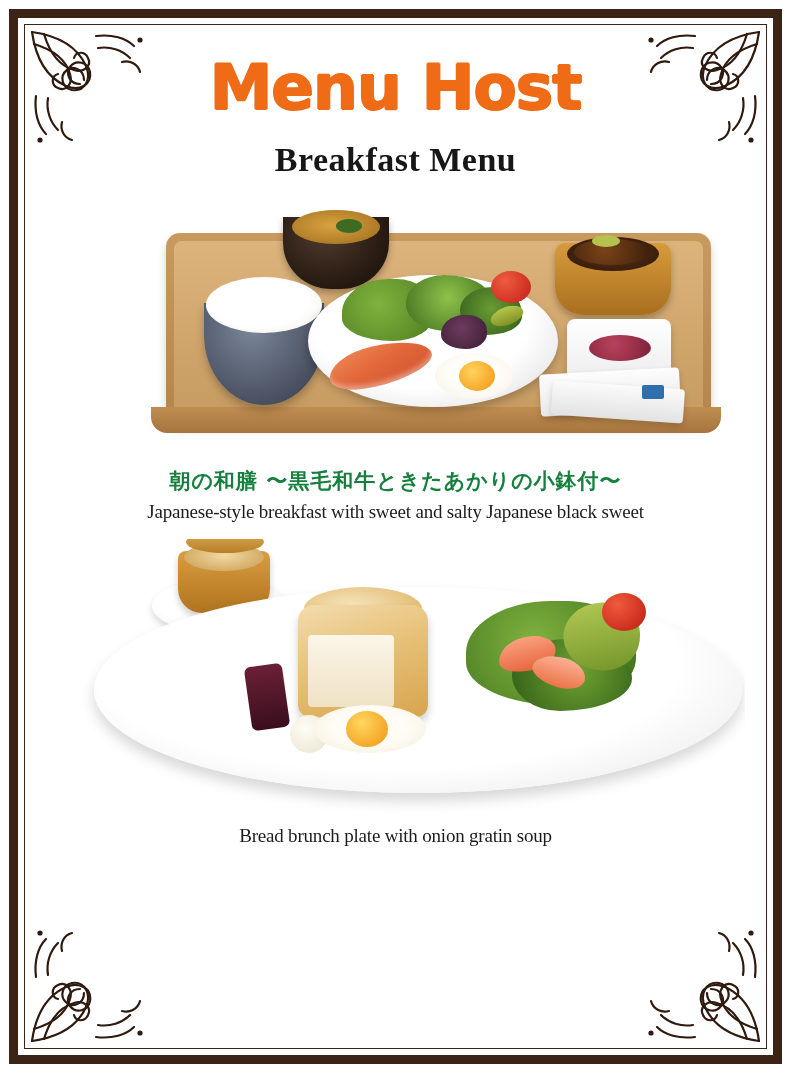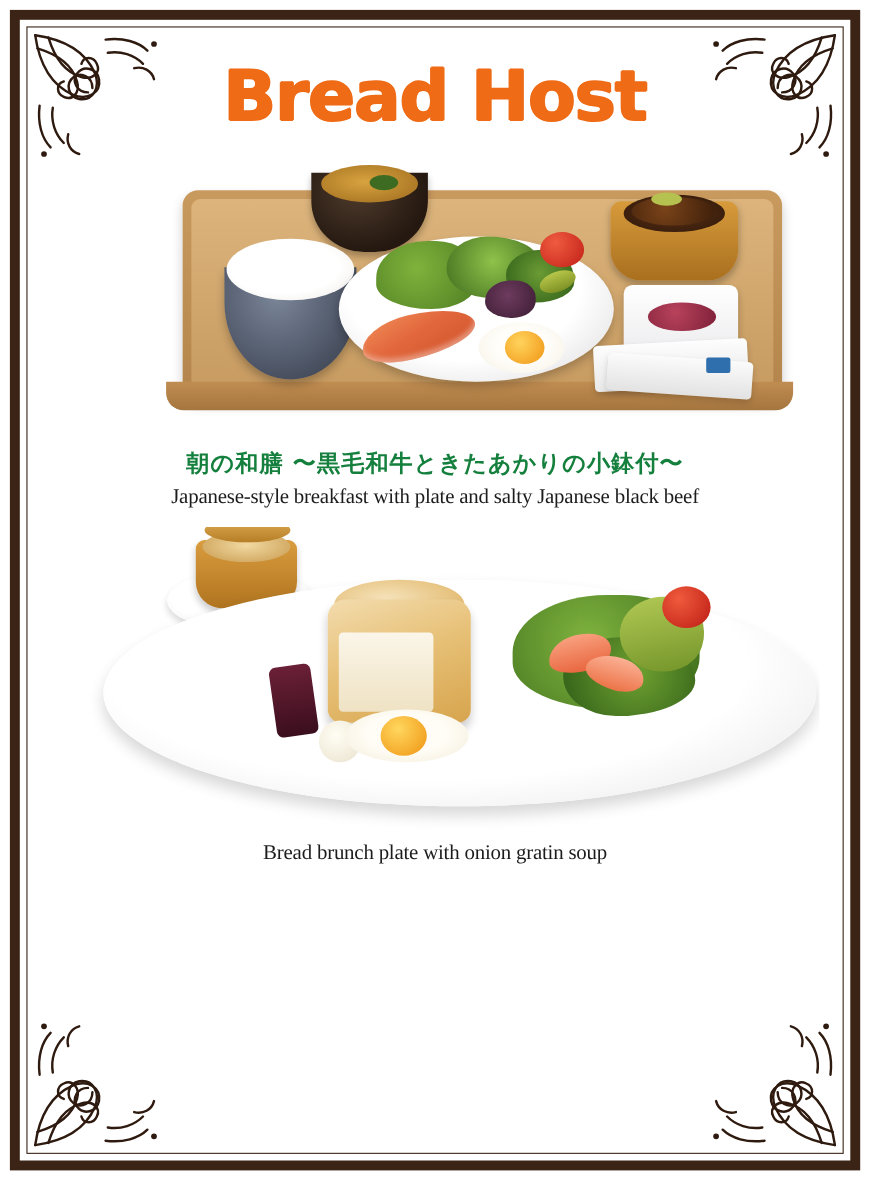--- a/index.html
+++ b/index.html
@@ -431,21 +431,22 @@
       <path d="M22 72 C20 84 24 96 32 104"></path>
       <circle cx="114" cy="14" r="2.6" fill="currentColor" stroke="none"></circle>
       <circle cx="14" cy="114" r="2.6" fill="currentColor" stroke="none"></circle>
       <path d="M96 36 C104 34 112 38 114 46"></path>
       <path d="M36 96 C34 104 38 112 46 114"></path>
     </svg>
   </div>
 
   <div class="content">
 
-    <div class="brand">Bread Host</div>
+    <div class="brand">Menu Host</div>
+    <div class="subtitle">Breakfast Menu</div>
 
     <div class="dish">
       <div class="dish-photo">
         <div class="tray"></div>
         <div class="tray-lip"></div>
 
         <div class="miso-bowl"></div>
         <div class="miso-soup"></div>
         <div class="miso-green"></div>
 
@@ -469,21 +470,21 @@
         <div class="clay-pot-garnish"></div>
 
         <div class="small-dish"></div>
         <div class="small-dish-food"></div>
 
         <div class="napkin"></div>
         <div class="napkin2"></div>
         <div class="chopsticks-label"></div>
       </div>
       <div class="caption-jp">朝の和膳 〜黒毛和牛ときたあかりの小鉢付〜</div>
-      <div class="caption-en">Japanese-style breakfast with plate and salty Japanese black beef</div>
+      <div class="caption-en">Japanese-style breakfast with sweet and salty Japanese black sweet</div>
     </div>
 
     <div class="dish">
       <div class="dish-photo second">
         <div class="soup-saucer"></div>
         <div class="soup-cup"></div>
         <div class="soup-top"></div>
         <div class="soup-lid"></div>
 
         <div class="plate-oval"></div>

